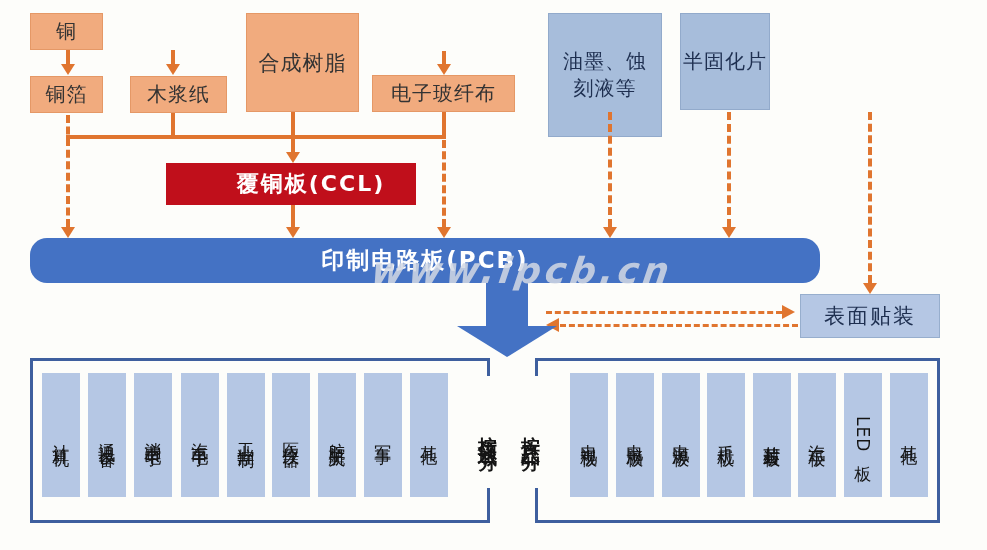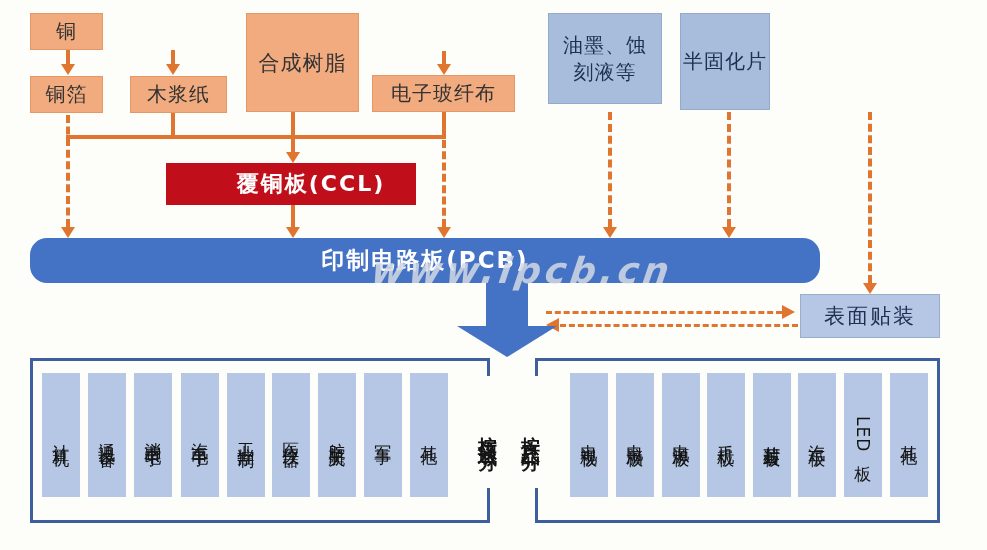--- a/index.html
+++ b/index.html
@@ -78,21 +78,21 @@
   <div class="abs obox" style="left:30px;top:76px;width:73px;height:37px;">
       <span>铜箔</span>
     </div>
   <div class="abs obox" style="left:130px;top:76px;width:97px;height:37px;">
       <span>木浆纸</span>
     </div>
   <div class="abs obox" style="left:372px;top:75px;width:143px;height:37px;">
       <span>电子玻纤布</span>
     </div>
 
-  <div class="abs bbox" style="left:548px;top:13px;width:114px;height:91px;padding:0 8px;">
+  <div class="abs bbox" style="left:548px;top:13px;width:114px;height:124px;padding:0 8px;">
       <span>油墨、蚀刻液等</span>
     </div>
   <div class="abs bbox" style="left:680px;top:13px;width:90px;height:97px;">
       <span>半固化片</span>
     </div>
 
   <div class="abs vsolid" style="left:66px;top:50px;height:16px;"></div>
   <div class="abs head-down" style="left:61px;top:64px;"></div>
   <div class="abs vsolid" style="left:171px;top:50px;height:16px;"></div>
   <div class="abs head-down" style="left:166px;top:64px;"></div>

